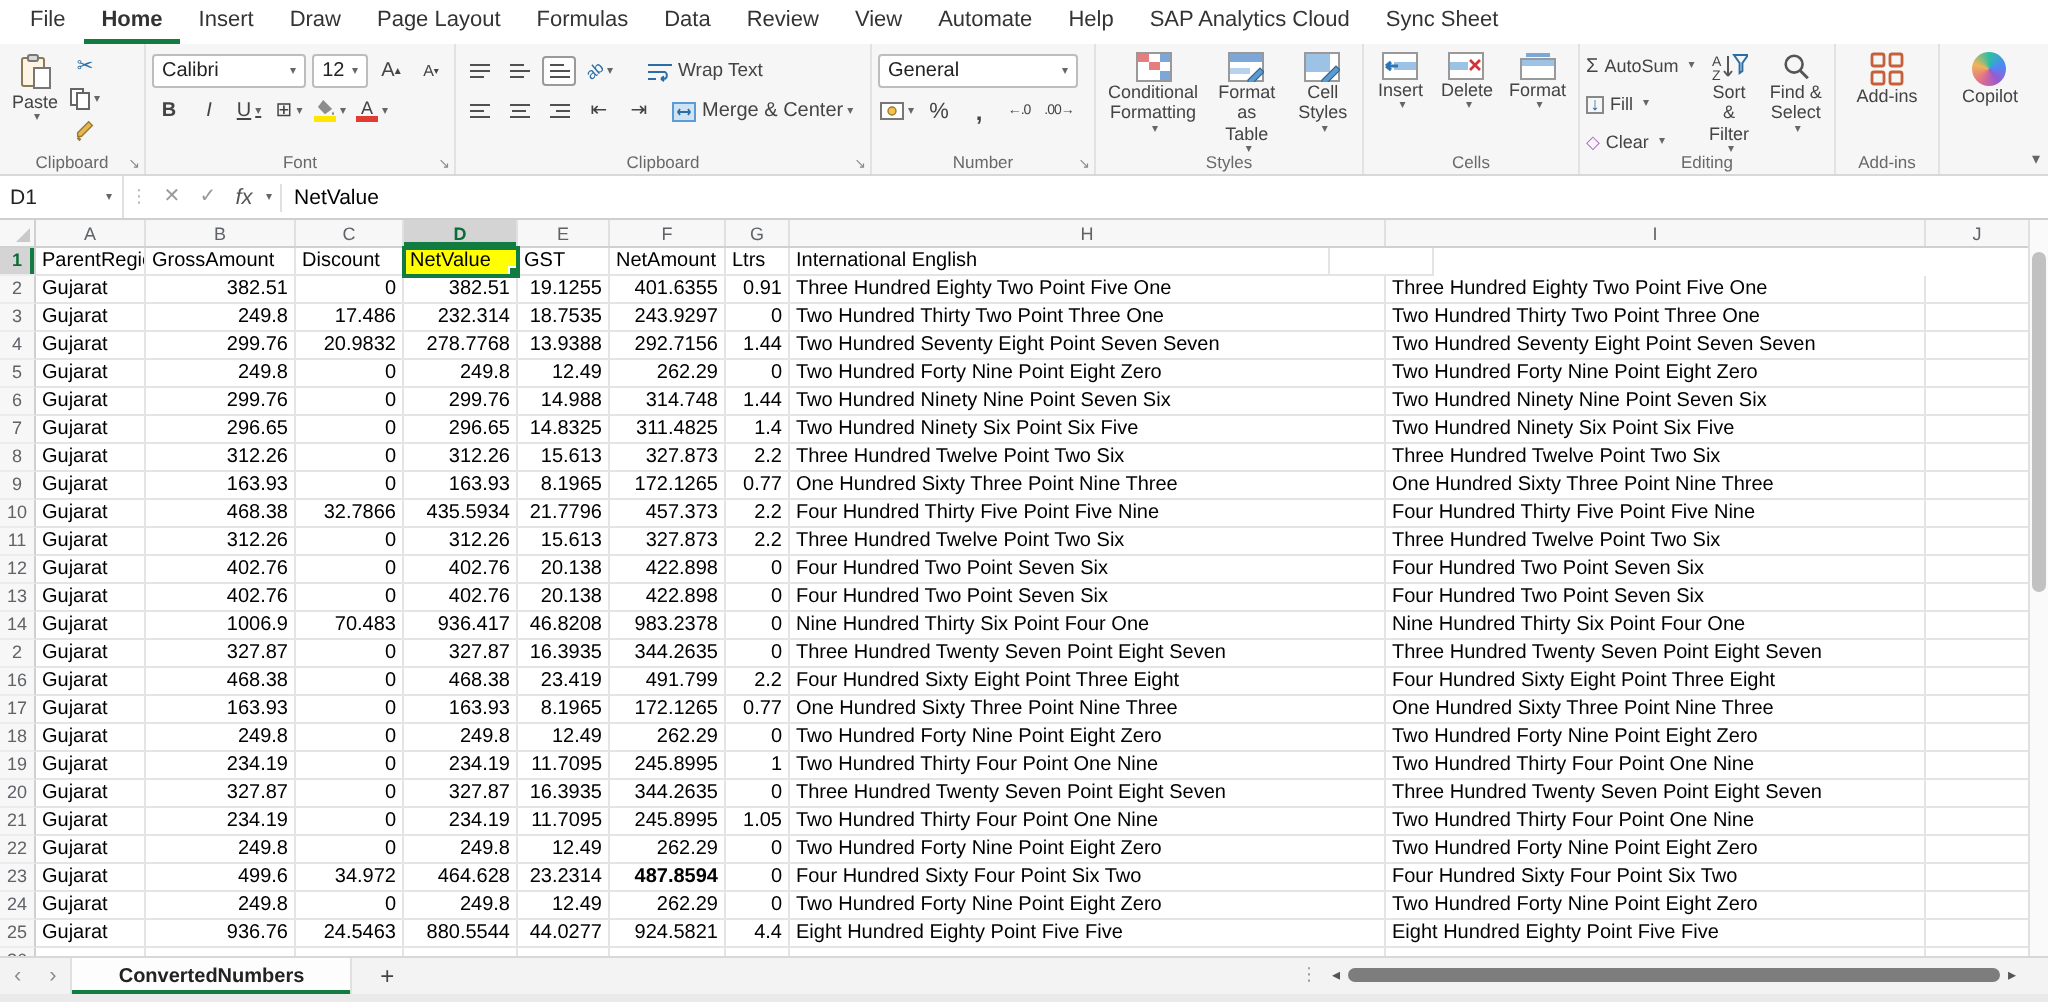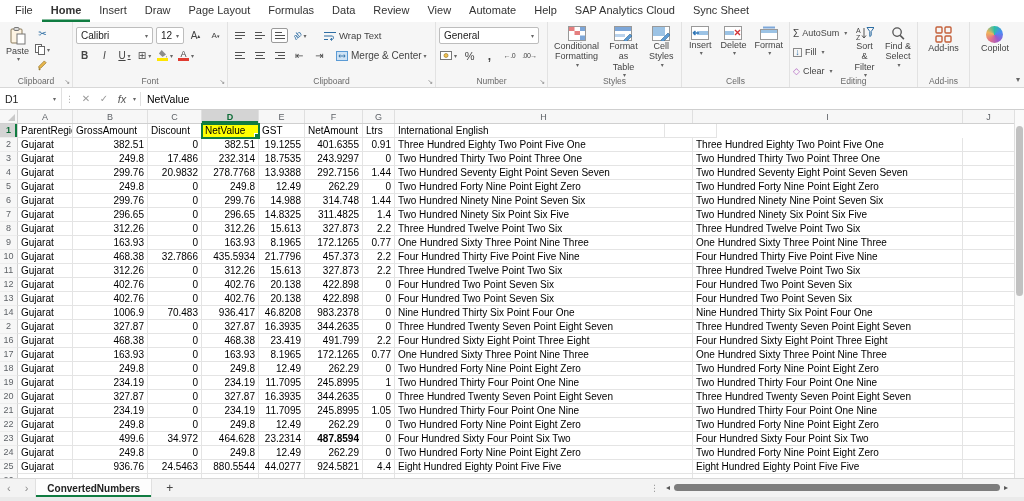--- a/index.html
+++ b/index.html
@@ -67,21 +67,21 @@
   .cell{flex:none;font-size:10px;color:#000;line-height:13px;padding:0 3px;border-right:1px solid #e4e4e4;border-bottom:1px solid #e4e4e4;white-space:nowrap;overflow:hidden;background:#fff;}
   .cell.num{text-align:right;}
   .cell.active{background:#FFFF00;outline:2px solid #107C41;outline-offset:-1px;position:relative;z-index:2;}
   .cell.active:after{content:"";position:absolute;right:-2px;bottom:-2px;width:4px;height:4px;background:#107C41;border:1px solid #fff;}
   .vscroll{position:absolute;top:0;right:0;width:10px;height:368px;background:#fafafa;border-left:1px solid #e0e0e0;}
   .vthumb{position:absolute;top:16px;left:1px;width:7px;height:170px;background:#c1c1c1;border-radius:4px;}
 
   
   .tabbar{height:19px;flex:none;background:#f3f3f3;border-top:1px solid #d8d8d8;display:flex;align-items:center;font-size:10px;position:relative;}
   .tnav{color:#8a8a8a;font-size:11px;padding:0 7px;}
-  .sheettab{height:100%;display:flex;align-items:center;padding:0 11px;background:#fdfdfd;color:#222;font-weight:bold;box-shadow:inset 0 -2px 0 #107C41;border-right:1px solid #e0e0e0;border-left:1px solid #e0e0e0;}
+  .sheettab{height:100%;display:flex;align-items:center;padding:0 23px;background:#fdfdfd;color:#222;font-weight:bold;box-shadow:inset 0 -2px 0 #107C41;border-right:1px solid #e0e0e0;border-left:1px solid #e0e0e0;}
   .addsheet{padding:0 14px;color:#444;font-size:12px;}
   .hscroll{position:absolute;right:14px;top:4px;width:360px;height:9px;display:flex;align-items:center;}
   .hgrip{color:#9a9a9a;font-size:9px;margin-right:5px;}
   .harrow{color:#555;font-size:8px;padding:0 2px;}
   .htrack{flex:1;height:8px;position:relative;}
   .hthumb{position:absolute;left:2px;right:2px;top:0.5px;height:7px;background:#7d7d7d;border-radius:4px;}
   .bottomstrip{height:4px;background:#eaeaea;flex:none;}
   svg{display:block;}
 </style>
 </head>

